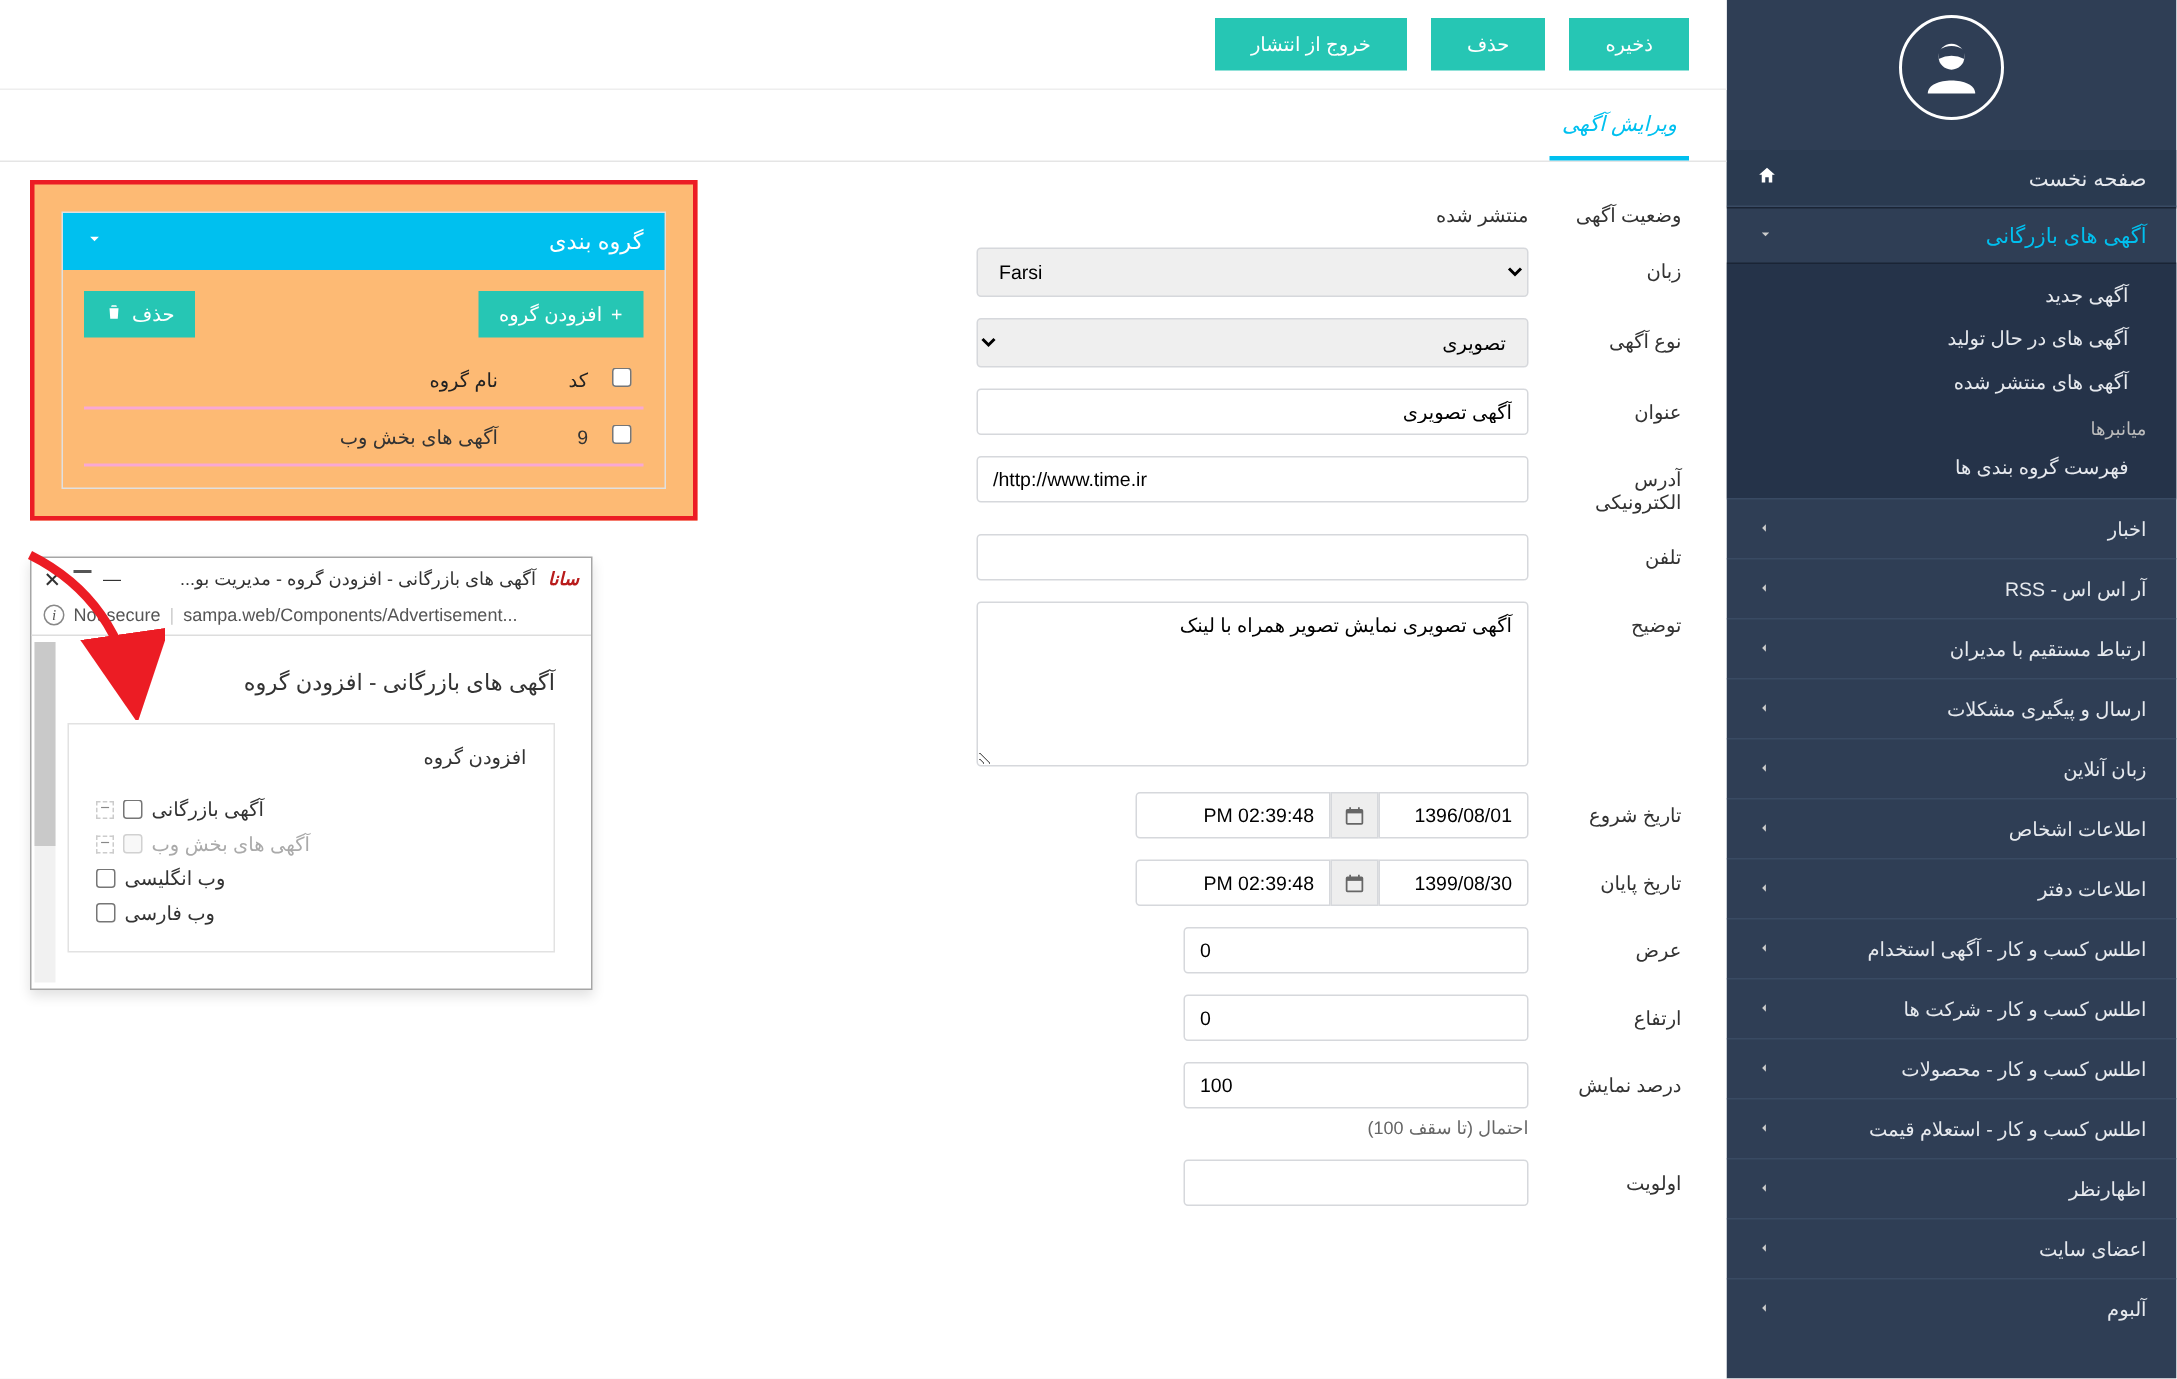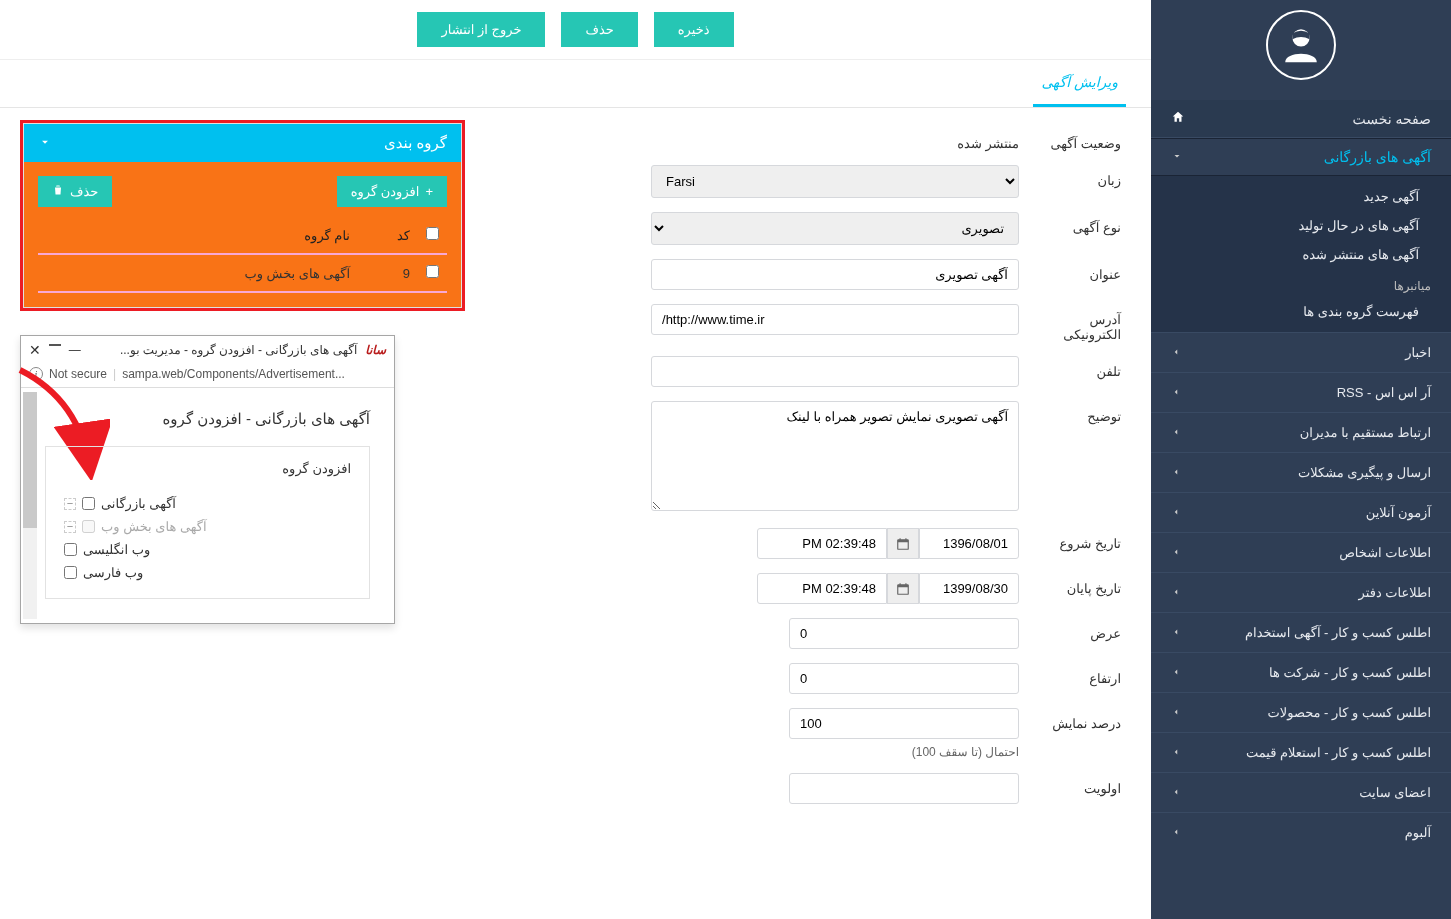--- a/index.html
+++ b/index.html
@@ -15,21 +15,21 @@
 .nav-item.home { background: #2a3a50; border-bottom: 1px solid #394a63; }
 .nav-item.active { color: #00c0ef; border-top: 1px solid #1a2435; border-bottom: 1px solid #1a2435; }
 .nav-item .chev { color: #ccc; font-size: 12px; }
 .sub-list { background: #253349; padding: 6px 0; }
 .sub-item { padding: 7px 32px; color: #e6e9ee; font-size: 13px; cursor: pointer; text-align: right; }
 .sub-head { padding: 10px 20px 4px; color: #bdbdbd; font-size: 12px; }
 .list-item { border-top: 1px solid #394a63; }
 .list-item .nav-item { padding: 12px 20px; font-size: 13px; }
 
 .main { flex: 1; position: relative; background: #fff; display: flex; flex-direction: column; }
-.topbar { height: 60px; background: #fff; border-bottom: 1px solid #eee; display: flex; align-items: center; padding: 0 25px; gap: 16px; justify-content: center; direction: ltr; }
+.topbar { height: 60px; background: #fff; border-bottom: 1px solid #eee; display: flex; align-items: center; padding: 0 25px; gap: 16px; justify-content: flex-end; direction: ltr; }
 .btn { padding: 10px 24px; border: none; background: #26c6b4; color: #fff; font-family: inherit; font-size: 13px; cursor: pointer; }
 .tabbar { padding: 0 25px; border-bottom: 1px solid #e5e5e5; }
 .tab { display: inline-block; padding: 14px 8px; color: #00c0ef; font-size: 14px; border-bottom: 3px solid #00c0ef; font-style: italic; }
 .content { flex: 1; display: flex; direction: rtl; }
 .form-col { width: 530px; padding: 20px 30px; }
 .form-row { display: flex; align-items: flex-start; margin-bottom: 14px; gap: 12px; }
 .form-row .lbl { width: 90px; font-size: 13px; color: #333; padding-top: 8px; text-align: right; }
 .form-row .ctrl { flex: 1; }
 .form-row .static-val { padding-top: 8px; font-size: 13px; }
 input[type=text], select, textarea { width: 100%; padding: 7px 10px; border: 1px solid #d6d8dc; border-radius: 3px; font-family: inherit; font-size: 13px; direction: rtl; }
@@ -38,21 +38,21 @@
 .date-grp { display: flex; gap: 0; direction: ltr; }
 .date-grp input { border-radius: 0; }
 .date-grp .time { width: 130px; border-top-left-radius: 3px; border-bottom-left-radius: 3px; }
 .date-grp .cal { width: 32px; background: #eee; border: 1px solid #d6d8dc; display: flex; align-items: center; justify-content: center; color: #666; }
 .date-grp .date { width: 100px; border-top-right-radius: 3px; border-bottom-right-radius: 3px; }
 .hint { font-size: 12px; color: #666; margin-top: 6px; }
 .small-row .ctrl { flex: 0 0 230px; }
 
 
 .side-panels { position: absolute; left: 20px; top: 120px; width: 445px; }
-.panel-outline { border: 3px solid #ec1c24; padding: 0; background: #f97316; }
+.panel-outline { border: 3px solid #ec1c24; padding: 18px; background: #fdba74; }
 .panel-card { border: 1px solid #e0e0e0; }
 .panel-head { background: #00c0ef; color: #fff; padding: 10px 14px; font-size: 15px; display: flex; justify-content: space-between; align-items: center; }
 .panel-body { padding: 14px; }
 .panel-btnrow { display: flex; justify-content: space-between; margin-bottom: 10px; }
 .btn-sm { padding: 8px 14px; background: #26c6b4; color: #fff; border: none; font-family: inherit; font-size: 13px; cursor: pointer; display: flex; align-items: center; gap: 6px; }
 .tbl { width: 100%; border-collapse: collapse; direction: rtl; }
 .tbl th, .tbl td { padding: 10px 8px; text-align: right; border-bottom: 2px solid #f9a8d4; font-weight: normal; font-size: 13px; }
 .tbl th { color: #222; }
 .tbl input[type=checkbox] { }
 
@@ -145,21 +145,21 @@
           <div class="list-item">
             <div class="nav-item">
               <span>ارسال و پیگیری مشکلات</span>
               <span class="chev"><svg width="10" height="10" viewBox="0 0 24 24" fill="#ccc">
                   <path d="M15 6l-6 6 6 6z"></path>
                 </svg></span>
             </div>
           </div>
           <div class="list-item">
             <div class="nav-item">
-              <span>آزمون آنلاین</span>
+              <span>زبان آنلاین</span>
               <span class="chev"><svg width="10" height="10" viewBox="0 0 24 24" fill="#ccc">
                   <path d="M15 6l-6 6 6 6z"></path>
                 </svg></span>
             </div>
           </div>
           <div class="list-item">
             <div class="nav-item">
               <span>اطلاعات اشخاص</span>
               <span class="chev"><svg width="10" height="10" viewBox="0 0 24 24" fill="#ccc">
                   <path d="M15 6l-6 6 6 6z"></path>
@@ -194,20 +194,28 @@
             <div class="nav-item">
               <span>اطلس کسب و کار - محصولات</span>
               <span class="chev"><svg width="10" height="10" viewBox="0 0 24 24" fill="#ccc">
                   <path d="M15 6l-6 6 6 6z"></path>
                 </svg></span>
             </div>
           </div>
           <div class="list-item">
             <div class="nav-item">
               <span>اطلس کسب و کار - استعلام قیمت</span>
+              <span class="chev"><svg width="10" height="10" viewBox="0 0 24 24" fill="#ccc">
+                  <path d="M15 6l-6 6 6 6z"></path>
+                </svg></span>
+            </div>
+          </div>
+          <div class="list-item">
+            <div class="nav-item">
+              <span>اظهارنظر</span>
               <span class="chev"><svg width="10" height="10" viewBox="0 0 24 24" fill="#ccc">
                   <path d="M15 6l-6 6 6 6z"></path>
                 </svg></span>
             </div>
           </div>
           <div class="list-item">
             <div class="nav-item">
               <span>اعضای سایت</span>
               <span class="chev"><svg width="10" height="10" viewBox="0 0 24 24" fill="#ccc">
                   <path d="M15 6l-6 6 6 6z"></path>

